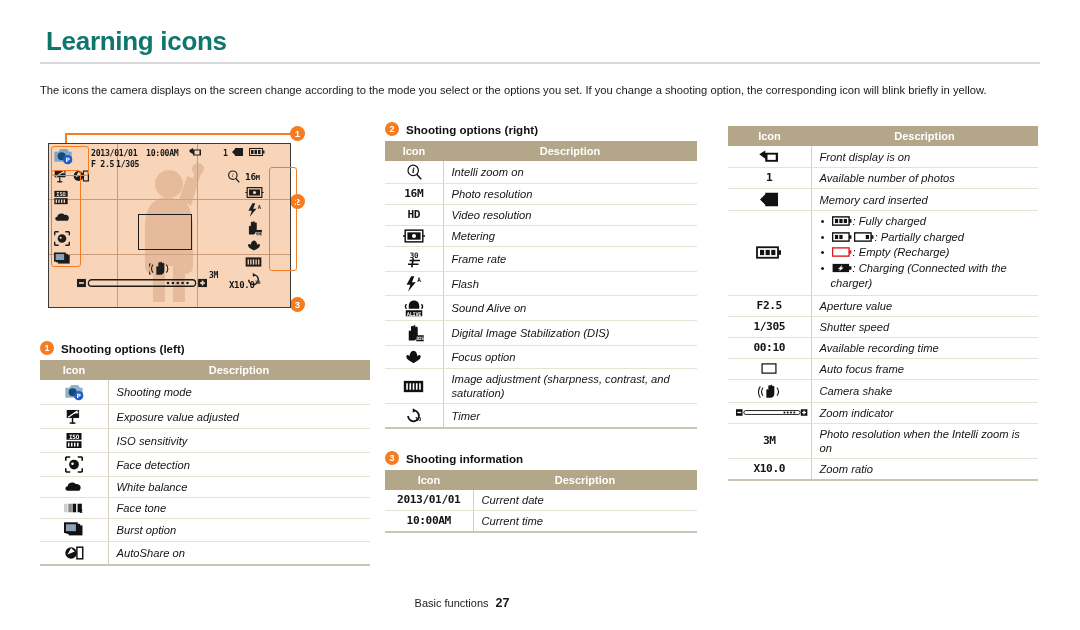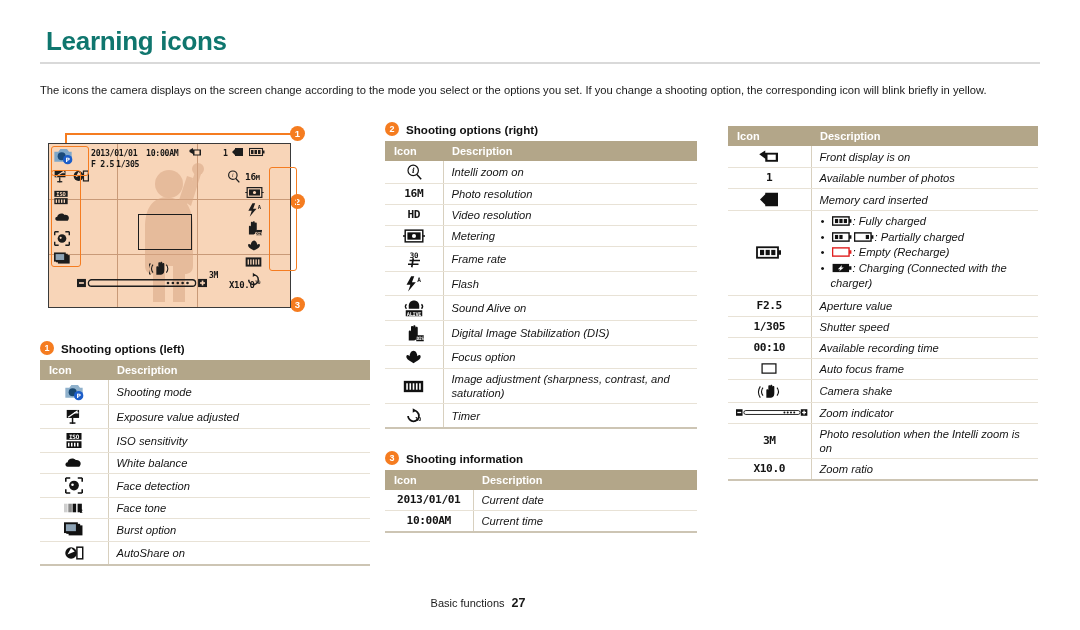--- a/index.html
+++ b/index.html
@@ -76,21 +76,21 @@
     line-height:14px;flex:0 0 auto;
   }
 
   
   table.icon-table{
     border-collapse:collapse;width:100%;
     table-layout:fixed;
   }
   table.icon-table thead th{
     background:#b3a689;color:#ffffff;font-size:11px;font-weight:bold;
-    text-align:left;padding:4px 9px;border:none;
+    text-align:center;padding:4px 9px;border:none;
   }
   table.icon-table tbody td{
     font-size:11.2px;color:#141414;
     border-bottom:1px solid #e8e2d6;
     padding:3px 8px;
     vertical-align:middle;
     line-height:14px;
   }
   table.icon-table tbody tr:last-child td{border-bottom:2px solid #cdc5b4;}
   td.ic{
@@ -114,21 +114,21 @@
     font-size:11.2px;
   }
   .bullets li:before{
     content:"•";position:absolute;left:1px;top:0;
   }
   .inline-ic{display:inline-block;vertical-align:-2px;margin:0 1px;}
 
   
   .footer{
     position:absolute;left:0;top:596px;width:924px;text-align:center;
-    font-size:11px;color:#1a1a1a;padding-left:16px;
+    font-size:11px;color:#1a1a1a;
   }
   .footer .fnum{font-weight:bold;font-size:12.5px;margin-left:7px;}
 </style>
 </head>
 <body>
 
 <div class="page">
 
   <div class="title">Learning icons</div>
   <div class="title-rule"></div>
@@ -348,35 +348,35 @@
                   <rect x="4" y="14" width="2" height="5" fill="#fff"></rect>
                   <rect x="8" y="14" width="2" height="5" fill="#fff"></rect>
                   <rect x="12" y="14" width="2" height="5" fill="#fff"></rect>
                   <rect x="16" y="14" width="2" height="5" fill="#fff"></rect>
                 </svg>
             </td>
             <td class="desc">ISO sensitivity</td>
           </tr>
           <tr>
             <td class="ic">
-              <svg class="ic-svg" width="19" height="14" viewBox="0 0 26 18">
-                  <path d="M5 14 C1 14 1 8 5 8 C5 3 13 1 16 5 C22 4 25 10 21 14 Z" fill="#111"></path>
-                </svg>
-            </td>
-            <td class="desc">White balance</td>
-          </tr>
-          <tr>
-            <td class="ic">
               <svg class="ic-svg" width="18" height="17" viewBox="0 0 24 22">
                   <path d="M1 1 L7 1 M1 1 L1 6 M23 1 L17 1 M23 1 L23 6 M1 21 L7 21 M1 21 L1 16 M23 21 L17 21 M23 21 L23 16" stroke="#111" stroke-width="2.2" fill="none"></path>
                   <circle cx="12" cy="11" r="6.5" fill="#111"></circle>
                   <circle cx="10" cy="10" r="1.7" fill="#fff"></circle>
                 </svg>
             </td>
             <td class="desc">Face detection</td>
+          </tr>
+          <tr>
+            <td class="ic">
+              <svg class="ic-svg" width="19" height="14" viewBox="0 0 26 18">
+                  <path d="M5 14 C1 14 1 8 5 8 C5 3 13 1 16 5 C22 4 25 10 21 14 Z" fill="#111"></path>
+                </svg>
+            </td>
+            <td class="desc">White balance</td>
           </tr>
           <tr>
             <td class="ic">
               <svg class="ic-svg" width="20" height="14" viewBox="0 0 28 18">
                   <rect x="0" y="3" width="5" height="12" fill="#cfcfcf"></rect>
                   <rect x="6" y="3" width="5" height="12" fill="#8a8a8a"></rect>
                   <rect x="12" y="3" width="5" height="12" fill="#111"></rect>
                   <rect x="19" y="3" width="6" height="12" fill="#111"></rect>
                   <text x="22" y="16" font-size="7" font-family="DejaVu Sans Mono, monospace" fill="#111">2</text>
                 </svg>

